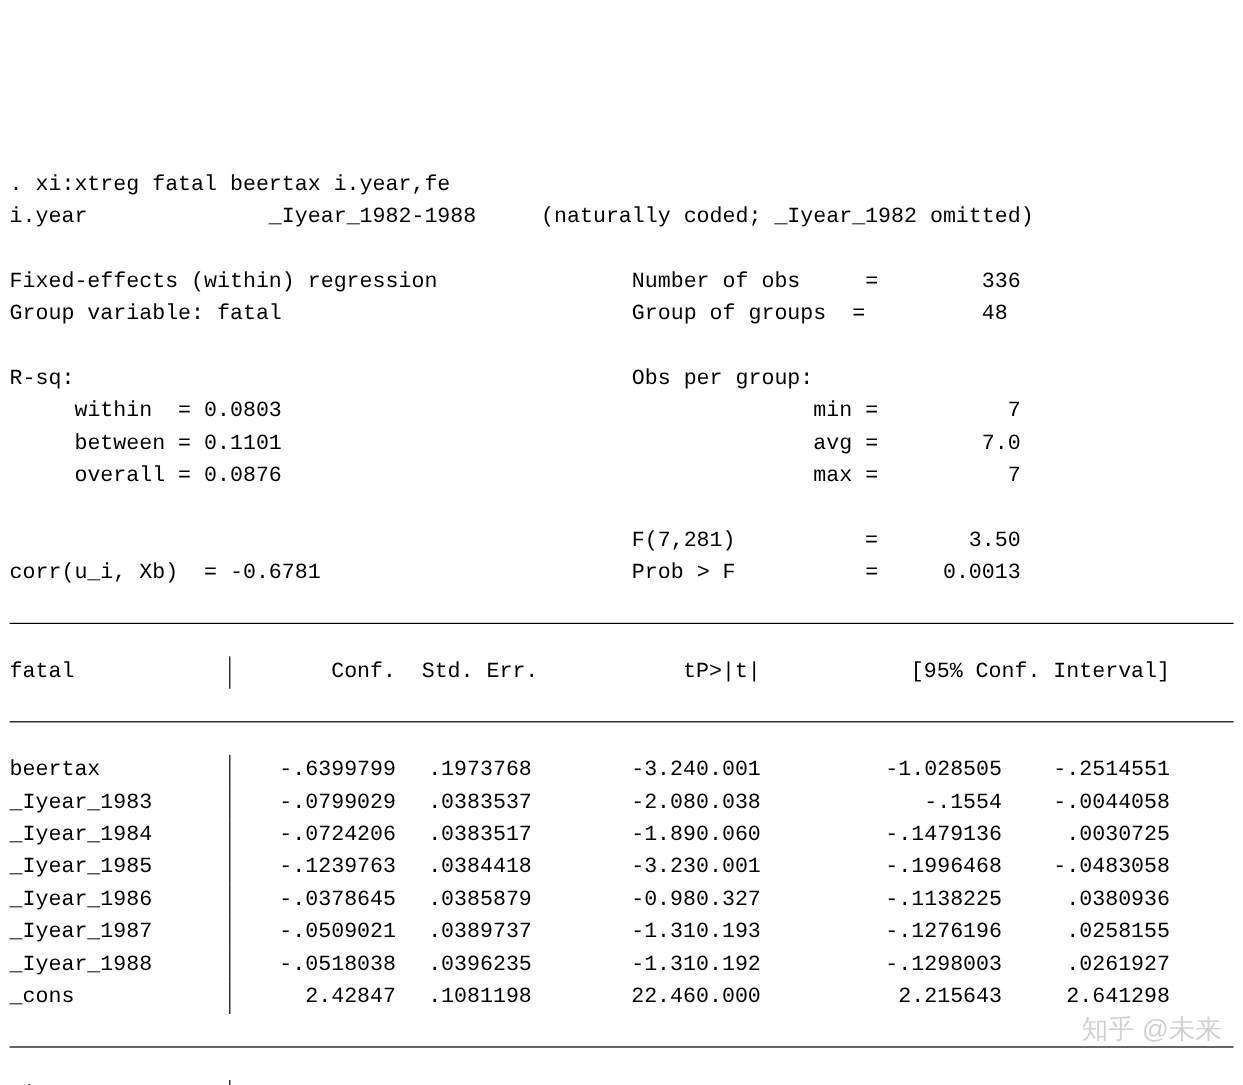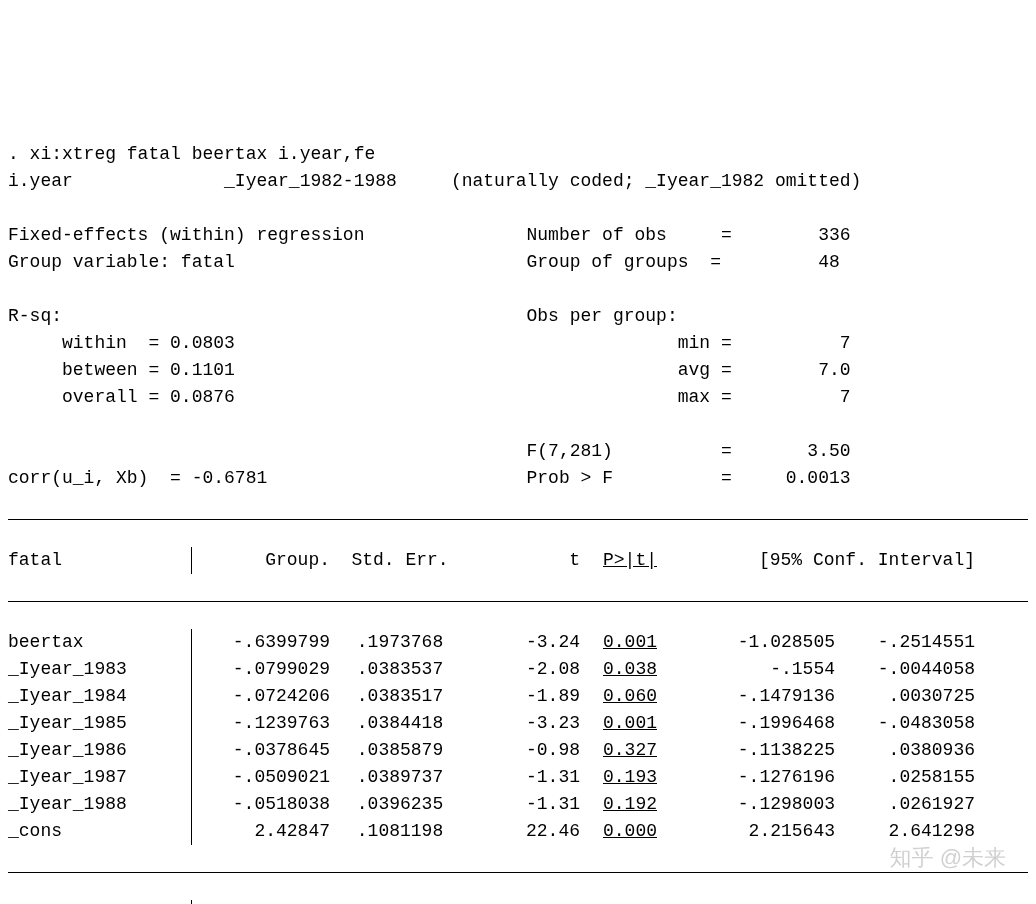--- a/index.html
+++ b/index.html
@@ -15,26 +15,26 @@
     box-sizing: border-box;
   }
   .bold { font-weight: normal; }
   .hr  { border-top: 1.5px solid #000; height:0; margin:0; }
   .row { display:flex; }
   .lcol { width: 175px; text-align:left; padding-right:8px; border-right:1.5px solid #000; }
   .rcol { flex:1; padding-left:8px; }
   .c1 { display:inline-block; width:130px; text-align:right; }
   .c2 { display:inline-block; width:140px; text-align:center; }
   .c3 { display:inline-block; width:110px; text-align:right; }
-  .c4 { display:inline-block; width:100px; text-align:center;text-decoration:underline; }
+  .c4 { display:inline-block; width:100px; text-align:left; }
   .c5 { display:inline-block; width:155px; text-align:right; }
   .c6 { display:inline-block; width:140px; text-align:right; }
   .watermark {
     position: fixed;
-    right: 30px;
+    right: 18px;
     bottom: 30px;
     font-family: sans-serif;
     font-size: 22px;
     color: rgba(120,120,120,0.35);
     pointer-events:none;
   }
 </style>
 </head>
 <body>
 
@@ -49,21 +49,21 @@
 
 <span>R-sq:</span>                                           <span>Obs per group:</span>
      <span>within  = </span><span class="bold">0.0803</span>                                         <span>min =</span>          <span class="bold">7</span>
      <span>between = </span><span class="bold">0.1101</span>                                         <span>avg =</span>        <span class="bold">7.0</span>
      <span>overall = </span><span class="bold">0.0876</span>                                         <span>max =</span>          <span class="bold">7</span>
 
                                                 <span>F(7,281)</span>          =       <span class="bold">3.50</span>
 <span>corr(u_i, Xb)  = </span><span class="bold">-0.6781</span>                        <span>Prob &gt; F</span>          =     <span class="bold">0.0013</span>
 </div>
 <div class="hr"></div>
-<div class="row"><div class="lcol">fatal</div><div class="rcol"><span class="c1">Group.</span><span class="c2">Std. Err.</span><span class="c3">t</span><span class="c4">P&gt;|t|</span><span style="display:inline-block;width:295px;text-align:right">[95% Conf. Interval]</span></div></div>
+<div class="row"><div class="lcol">fatal</div><div class="rcol"><span class="c1">Conf.</span><span class="c2">Std. Err.</span><span class="c3">t</span><span class="c4">P&gt;|t|</span><span style="display:inline-block;width:295px;text-align:right">[95% Conf. Interval]</span></div></div>
 <div class="hr"></div>
 <div id="coef-body"><div class="row"><div class="lcol">beertax</div><div class="rcol"><span class="c1">-.6399799</span><span class="c2">.1973768</span><span class="c3">-3.24</span><span class="c4">0.001</span><span class="c5">-1.028505</span><span class="c6">-.2514551</span></div></div><div class="row"><div class="lcol">_Iyear_1983</div><div class="rcol"><span class="c1">-.0799029</span><span class="c2">.0383537</span><span class="c3">-2.08</span><span class="c4">0.038</span><span class="c5">-.1554</span><span class="c6">-.0044058</span></div></div><div class="row"><div class="lcol">_Iyear_1984</div><div class="rcol"><span class="c1">-.0724206</span><span class="c2">.0383517</span><span class="c3">-1.89</span><span class="c4">0.060</span><span class="c5">-.1479136</span><span class="c6">.0030725</span></div></div><div class="row"><div class="lcol">_Iyear_1985</div><div class="rcol"><span class="c1">-.1239763</span><span class="c2">.0384418</span><span class="c3">-3.23</span><span class="c4">0.001</span><span class="c5">-.1996468</span><span class="c6">-.0483058</span></div></div><div class="row"><div class="lcol">_Iyear_1986</div><div class="rcol"><span class="c1">-.0378645</span><span class="c2">.0385879</span><span class="c3">-0.98</span><span class="c4">0.327</span><span class="c5">-.1138225</span><span class="c6">.0380936</span></div></div><div class="row"><div class="lcol">_Iyear_1987</div><div class="rcol"><span class="c1">-.0509021</span><span class="c2">.0389737</span><span class="c3">-1.31</span><span class="c4">0.193</span><span class="c5">-.1276196</span><span class="c6">.0258155</span></div></div><div class="row"><div class="lcol">_Iyear_1988</div><div class="rcol"><span class="c1">-.0518038</span><span class="c2">.0396235</span><span class="c3">-1.31</span><span class="c4">0.192</span><span class="c5">-.1298003</span><span class="c6">.0261927</span></div></div><div class="row"><div class="lcol">_cons</div><div class="rcol"><span class="c1">2.42847</span><span class="c2">.1081198</span><span class="c3">22.46</span><span class="c4">0.000</span><span class="c5">2.215643</span><span class="c6">2.641298</span></div></div></div>
 <div class="hr"></div>
 <div class="row"><div class="lcol">sigma_u</div><div class="rcol"><span class="c1">.70945965</span></div></div>
 
 
 
                               
 
 <div class="watermark">知乎 @未来</div>

